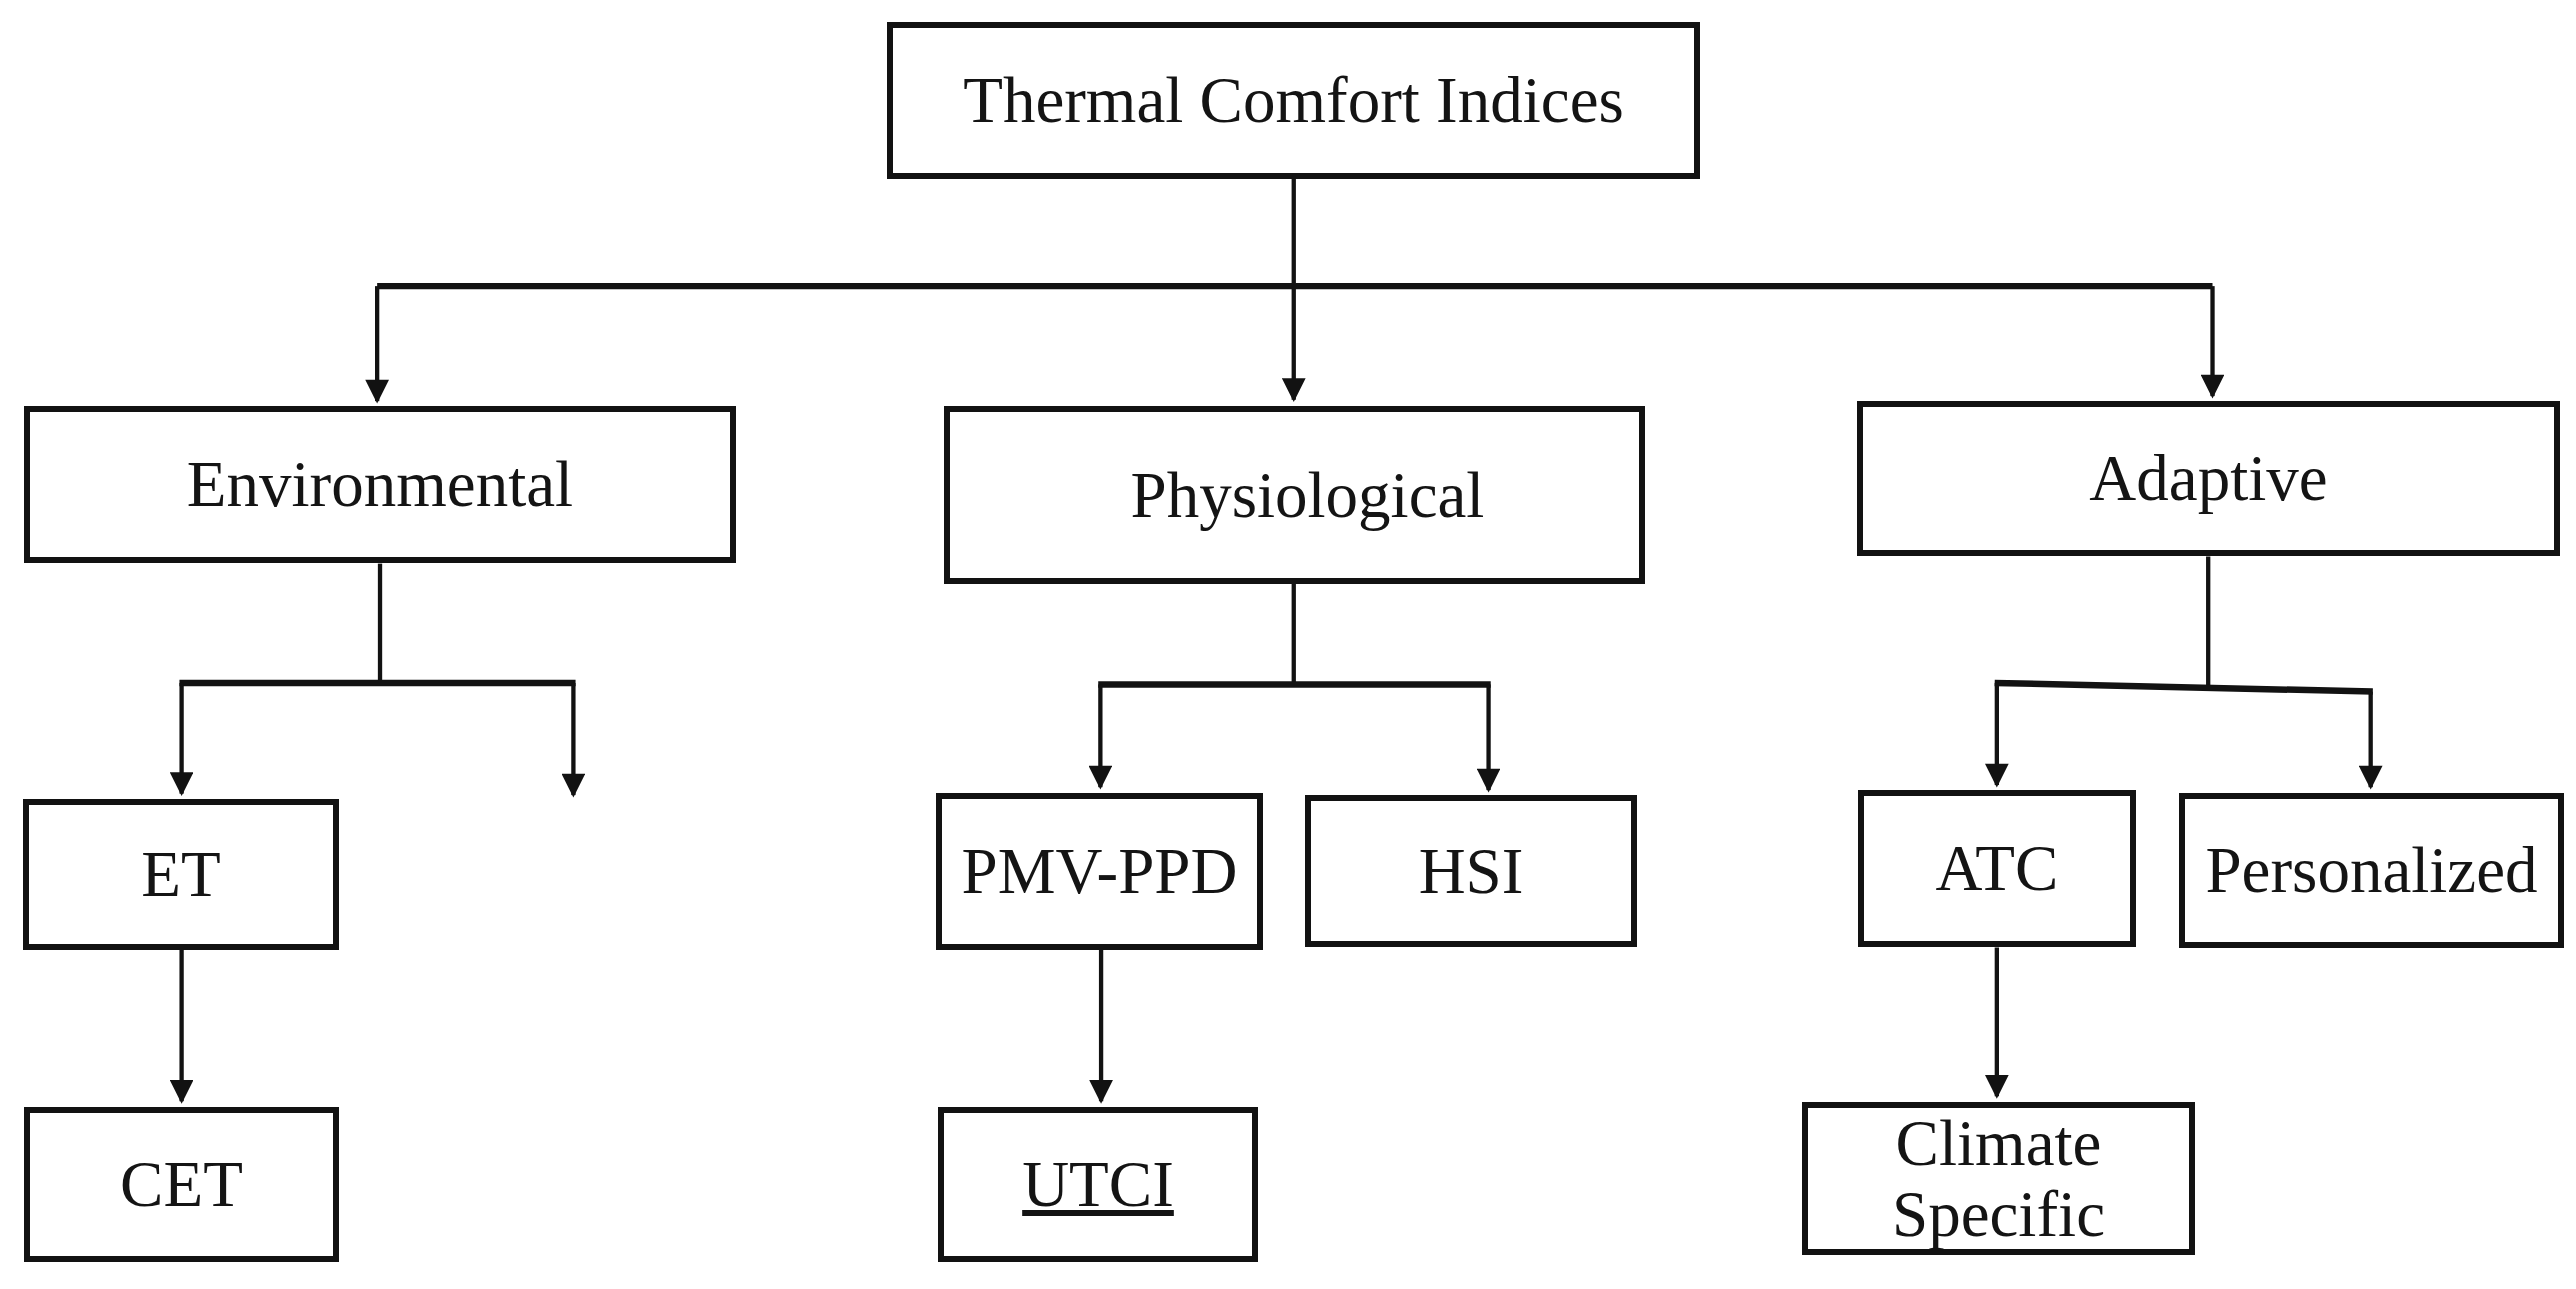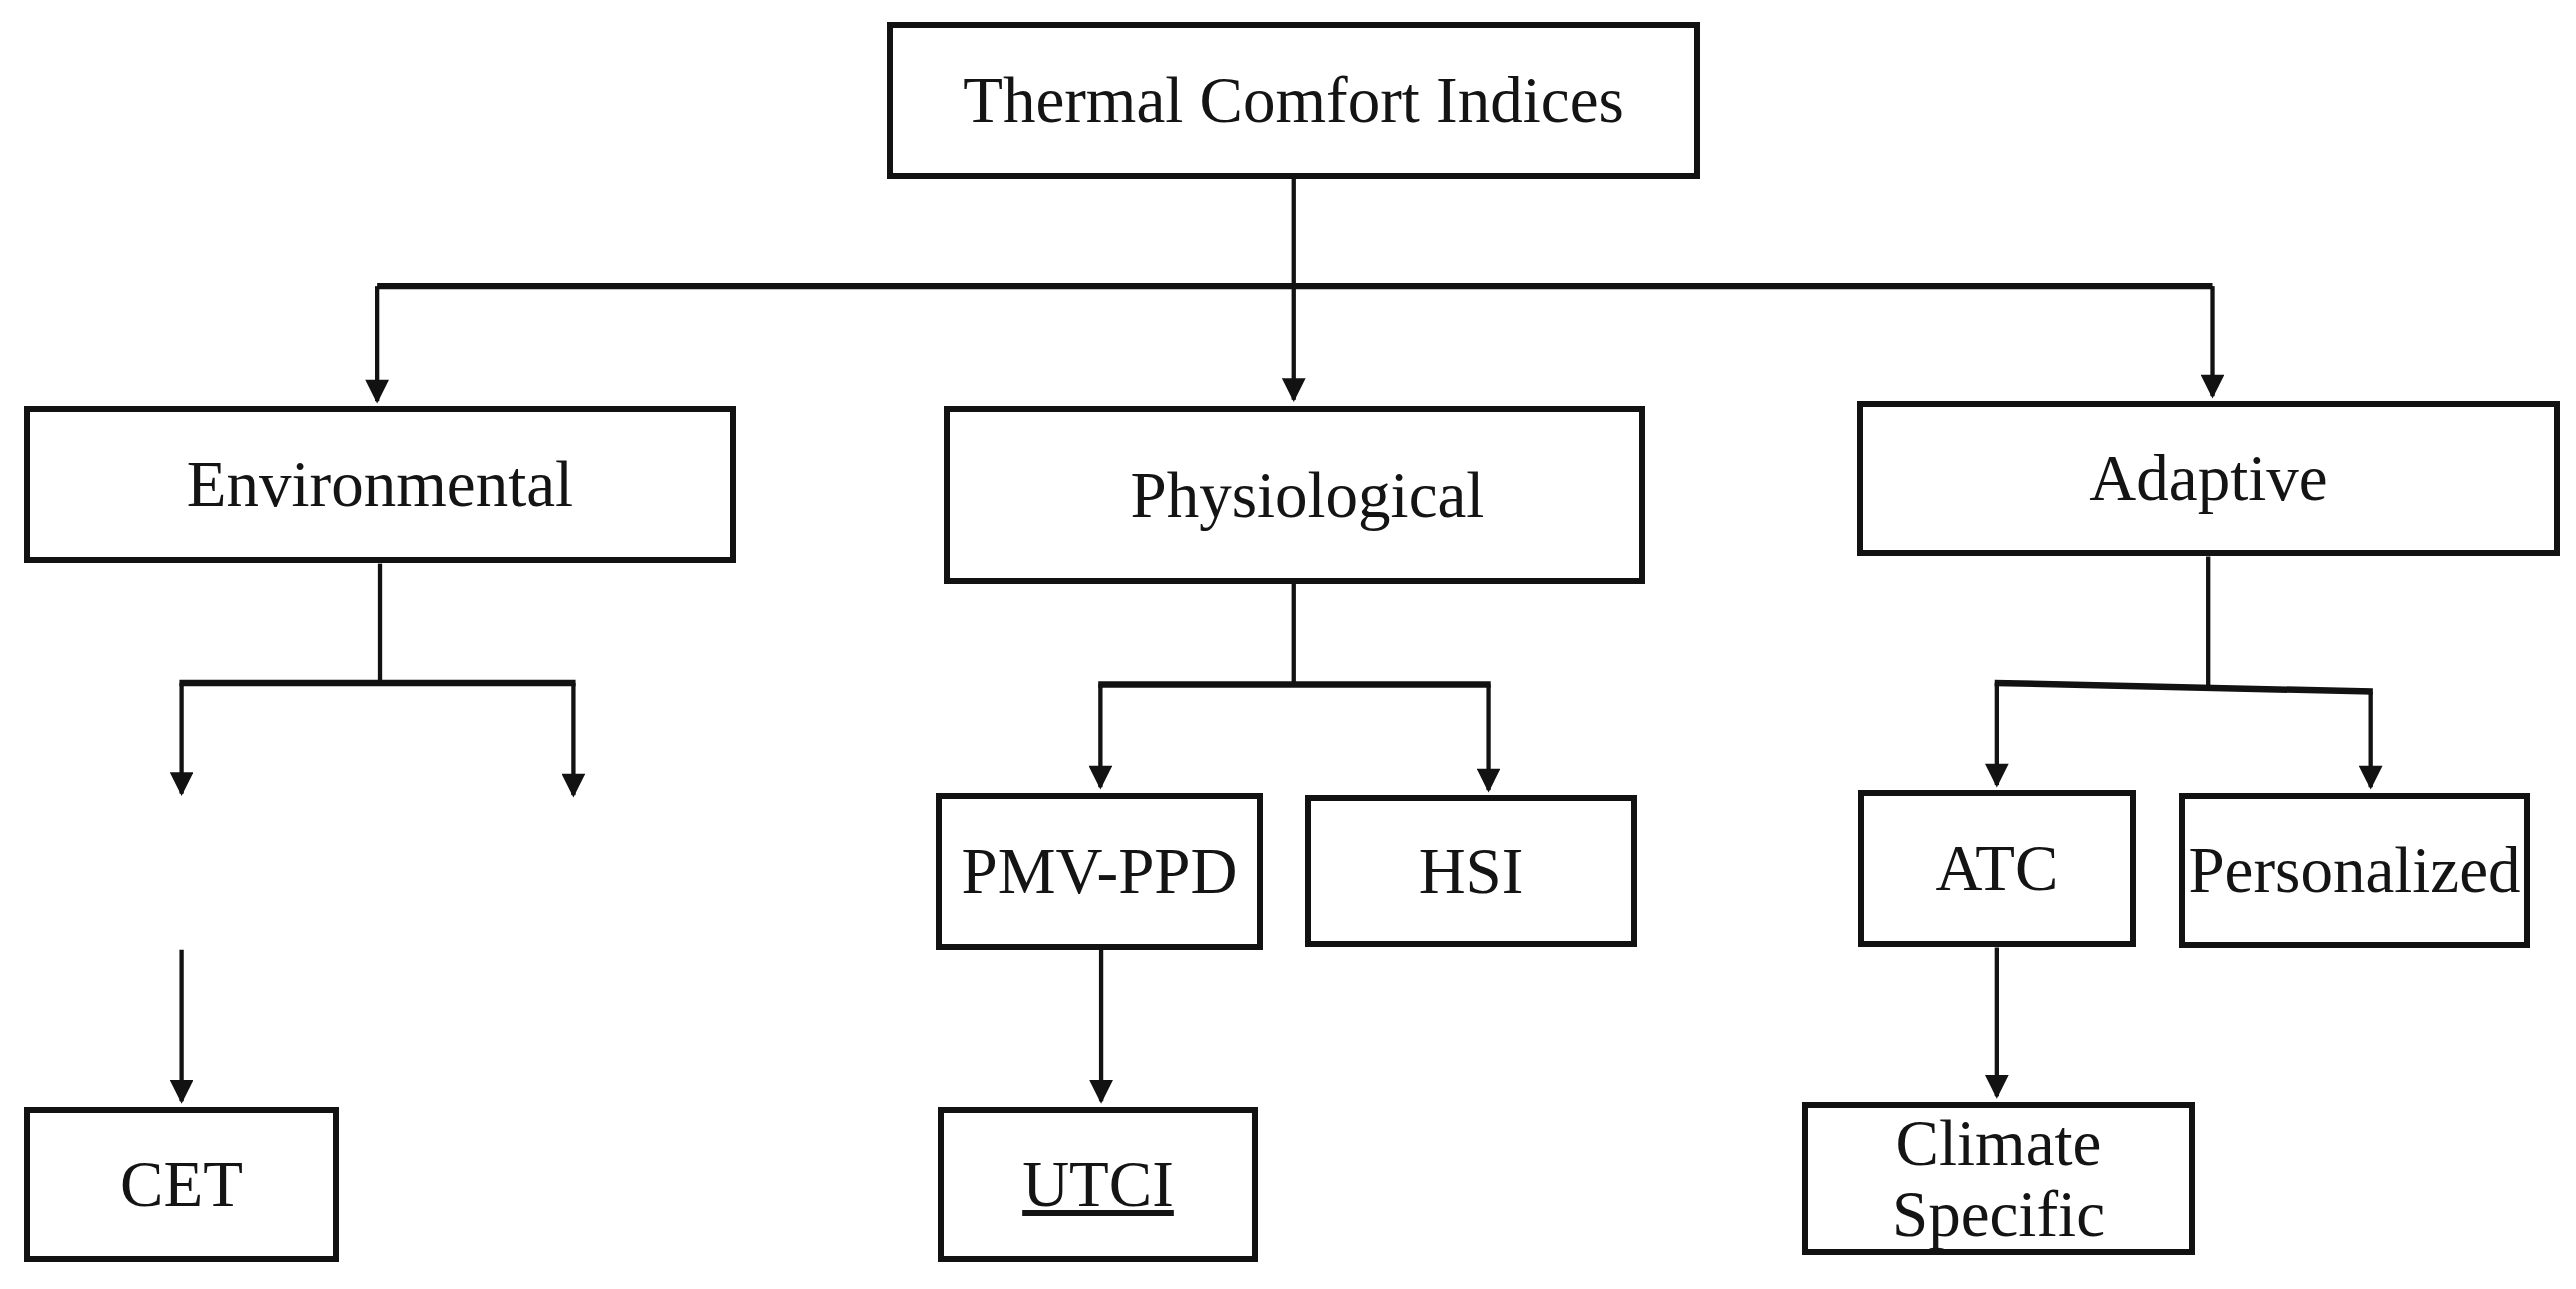--- a/index.html
+++ b/index.html
@@ -32,21 +32,21 @@
   
   #n-root          { left: 887px; top:   21.6px; width: 813px; height: 157px; }
   #n-environmental { left:   24px; top:  406px; width:  712px; height: 157px; }
   #n-physiological { left: 944px; top:  406px; width:  701px; height: 178px; padding-left: 26px; }
   #n-adaptive      { left: 1857px; top:  401px; width:  703px; height: 155px; }
   #n-et            { left:   23px; top: 799px; width:  316px; height: 151px; }
   #n-ot            { left:  404px; top: 800px; width:  324px; height: 150px; }
   #n-pmv           { left: 936px; top: 793px; width:  327px; height: 157px; }
   #n-hsi           { left: 1305px; top: 795px; width:  332px; height: 152px; }
   #n-atc           { left: 1858px; top: 790px; width:  278px; height: 157px; }
-  #n-personalized  { left: 2179px; top: 793px; width:  351px; height: 155px; }
+  #n-personalized  { left: 2179px; top: 793px; width:  385px; height: 155px; }
   #n-cet           { left:   24px; top: 1107px; width:  315px; height: 155px; }
   #n-utci          { left: 938px; top: 1107px; width:  320px; height: 155px; text-decoration: underline; }
   #n-climate       { left: 1802px; top: 1102px; width:  393px; height: 153px; padding: 0 25px; }
   .line  { stroke: #121212; stroke-width: 6; fill: none; }
   .bus   { stroke: #121212; stroke-width: 9; fill: none; }
 </style>
 <title>Thermal Comfort Indices</title></head>
 <body>
 
 <div id="canvas">
@@ -82,20 +82,21 @@
     <path class="line" d="M1531,1321 V1532" marker-end="url(#arrow)"></path>
     <path class="line" d="M2777,1318 V1525" marker-end="url(#arrow)"></path>
   </svg>
 
   <div class="node" id="n-root">Thermal Comfort Indices</div>
 
   <div class="node" id="n-environmental">Environmental</div>
   <div class="node" id="n-physiological">Physiological</div>
   <div class="node" id="n-adaptive">Adaptive</div>
 
+  <div class="node" id="n-et">ET</div>
   <div class="node" id="n-pmv">PMV-PPD</div>
   <div class="node" id="n-hsi">HSI</div>
   <div class="node" id="n-atc">ATC</div>
   <div class="node" id="n-personalized">Personalized</div>
 
   <div class="node" id="n-cet">CET</div>
   <div class="node" id="n-utci">UTCI</div>
   <div class="node" id="n-climate">Climate Specific</div>
 
 </div>

